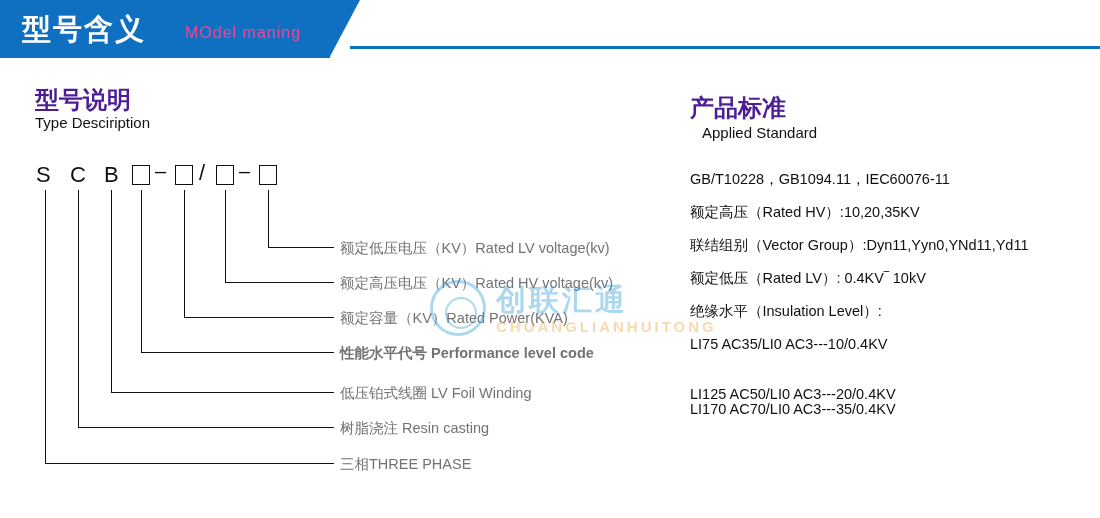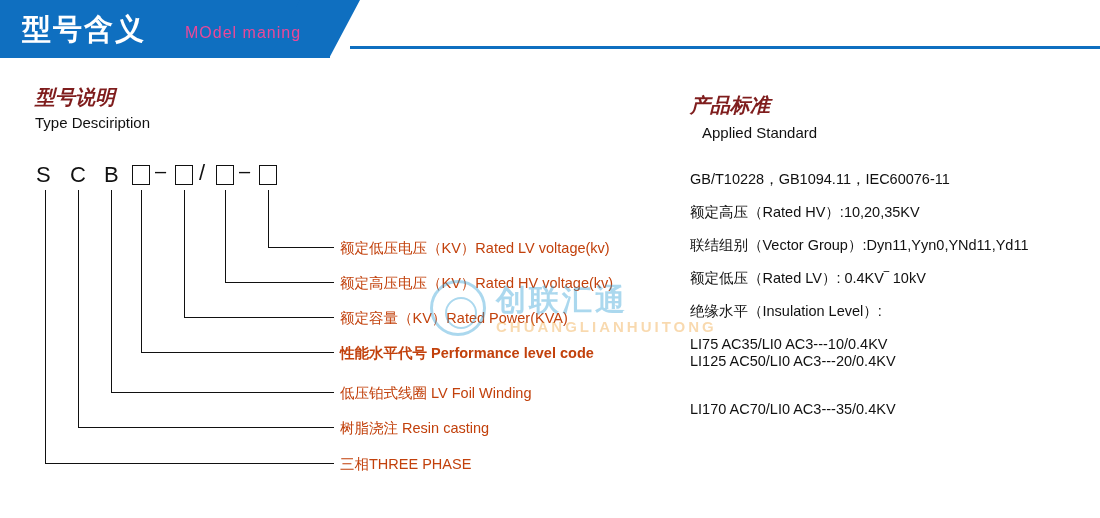--- a/index.html
+++ b/index.html
@@ -71,24 +71,23 @@
     left: 185px;
     top: 24px;
     font-size: 16px;
     color: #ec4899;
     letter-spacing: 1px;
   }
 
   
   .sec-title-cn {
     position: absolute;
-    font-size: 20px;
-    font-weight: bold;
-    color: #7f1d1d;
-    font-style: italic;
+    font-size: 24px;
+    font-weight: bold;
+    color: #4c1d95;
   }
   .sec-title-en {
     position: absolute;
     font-size: 15px;
     color: #111111;
   }
 
   
   .code-char {
     position: absolute;
@@ -123,21 +122,21 @@
   .hline {
     position: absolute;
     height: 1px;
     background: #111111;
   }
 
   
   .leg-label {
     position: absolute;
     font-size: 14.5px;
-    color: #c2410c;
+    color: #737373;
     white-space: nowrap;
   }
 
   
   .std-item {
     position: absolute;
     left: 690px;
     font-size: 14.5px;
     color: #111111;
     white-space: nowrap;
@@ -260,14 +259,14 @@
   <div class="wm-cn">创联汇通</div>
   <div class="wm-en">CHUANGLIANHUITONG</div>
 </div>
 
 <div class="std-item" style="top:170px;">GB/T10228，GB1094.11，IEC60076-11</div>
 <div class="std-item" style="top:203px;">额定高压（Rated HV）:10,20,35KV</div>
 <div class="std-item" style="top:236px;">联结组别（Vector Group）:Dyn11,Yyn0,YNd11,Yd11</div>
 <div class="std-item" style="top:269px;">额定低压（Rated LV）: 0.4KV‾ 10kV</div>
 <div class="std-item" style="top:302px;">绝缘水平（Insulation Level）:</div>
 <div class="std-item" style="top:336px;">LI75 AC35/LI0 AC3---10/0.4KV</div>
-<div class="std-item" style="top:353px;">LI125 AC50/LI0 AC3---20/0.4KV</div>
+<div class="std-item" style="top:386px;">LI125 AC50/LI0 AC3---20/0.4KV</div>
 <div class="std-item" style="top:401px;">LI170 AC70/LI0 AC3---35/0.4KV</div>
 
 </body></html>

